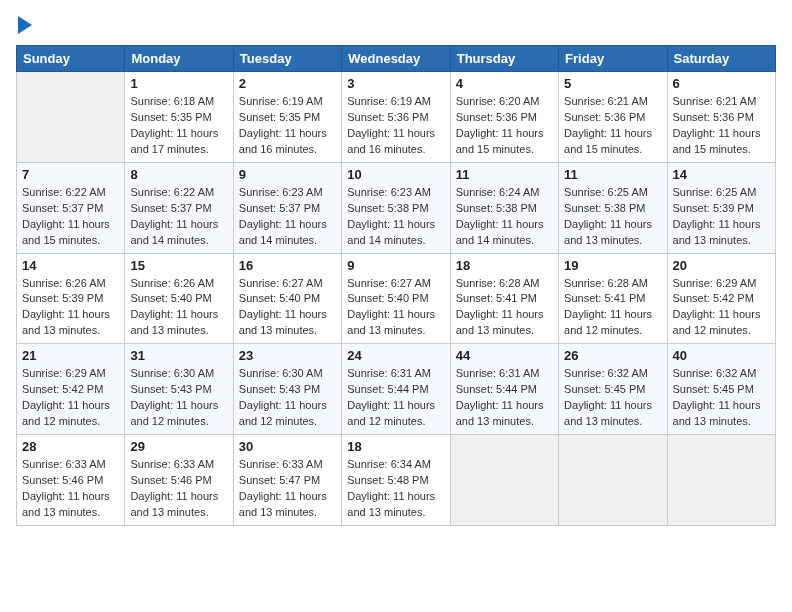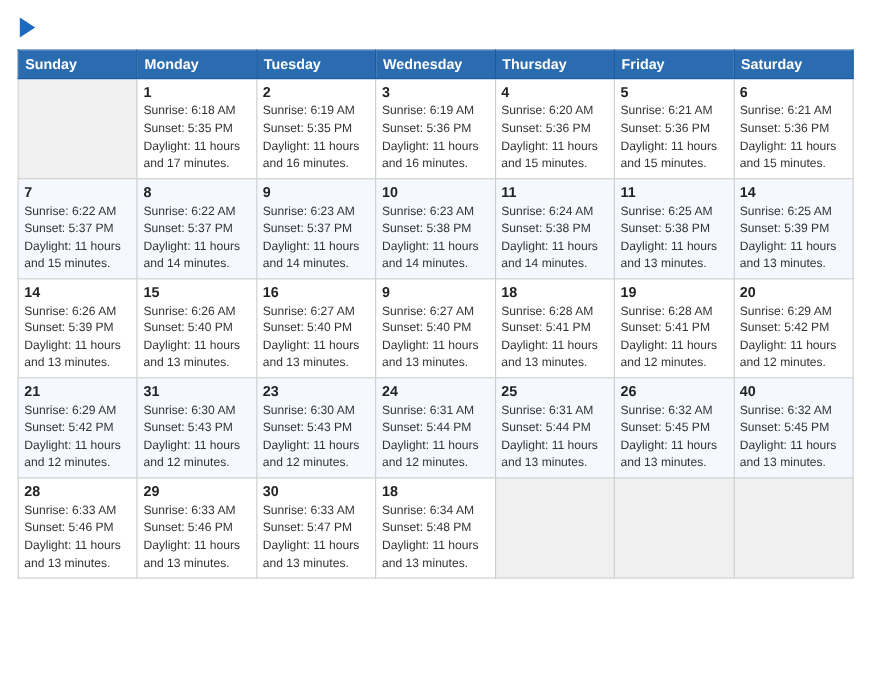--- a/index.html
+++ b/index.html
@@ -228,21 +228,21 @@
         </td>
         <td>
           <div class="day-number">23</div>
           <div class="day-info">Sunrise: 6:30 AM<br>Sunset: 5:43 PM<br>Daylight: 11 hours<br>and 12 minutes.</div>
         </td>
         <td>
           <div class="day-number">24</div>
           <div class="day-info">Sunrise: 6:31 AM<br>Sunset: 5:44 PM<br>Daylight: 11 hours<br>and 12 minutes.</div>
         </td>
         <td>
-          <div class="day-number">25</div>
+          <div class="day-number">44</div>
           <div class="day-info">Sunrise: 6:31 AM<br>Sunset: 5:44 PM<br>Daylight: 11 hours<br>and 13 minutes.</div>
         </td>
         <td>
           <div class="day-number">26</div>
           <div class="day-info">Sunrise: 6:32 AM<br>Sunset: 5:45 PM<br>Daylight: 11 hours<br>and 13 minutes.</div>
         </td>
         <td>
           <div class="day-number">40</div>
           <div class="day-info">Sunrise: 6:32 AM<br>Sunset: 5:45 PM<br>Daylight: 11 hours<br>and 13 minutes.</div>
         </td>

